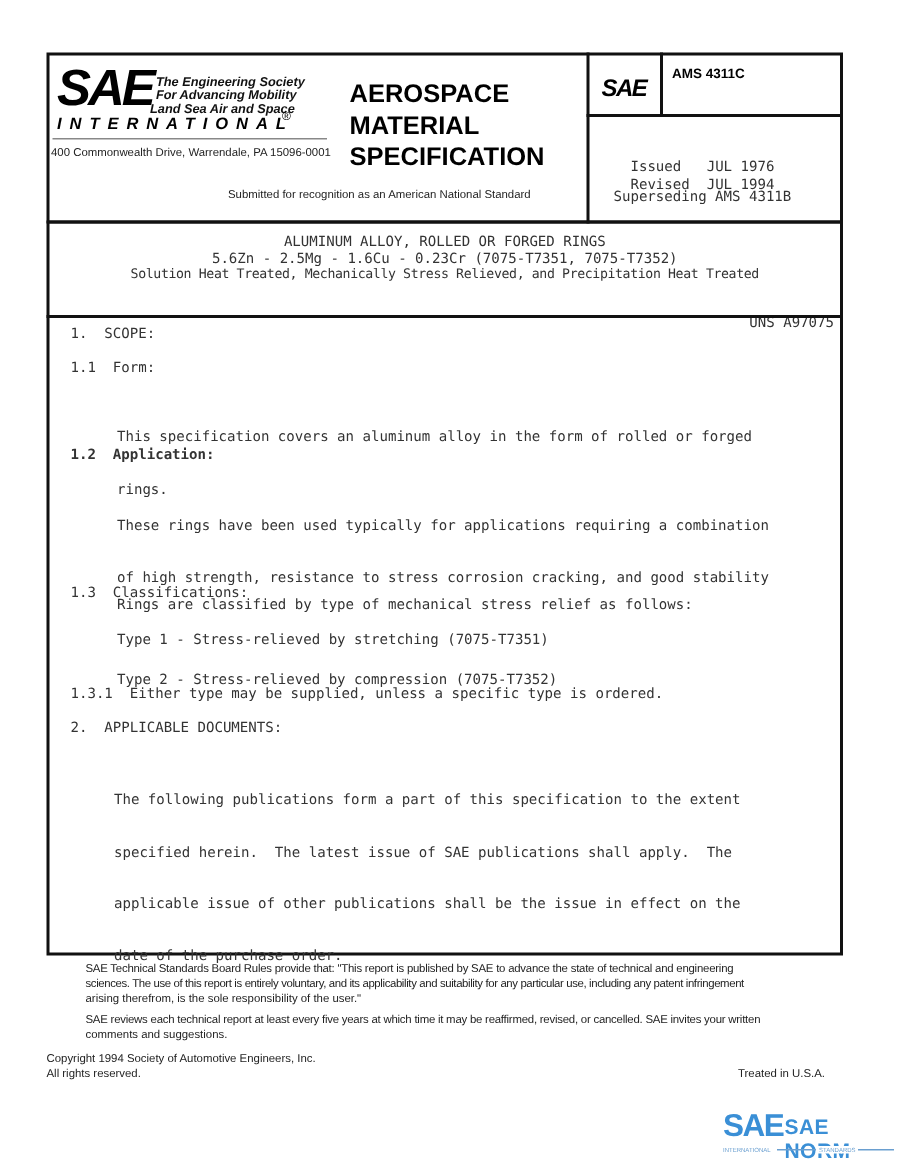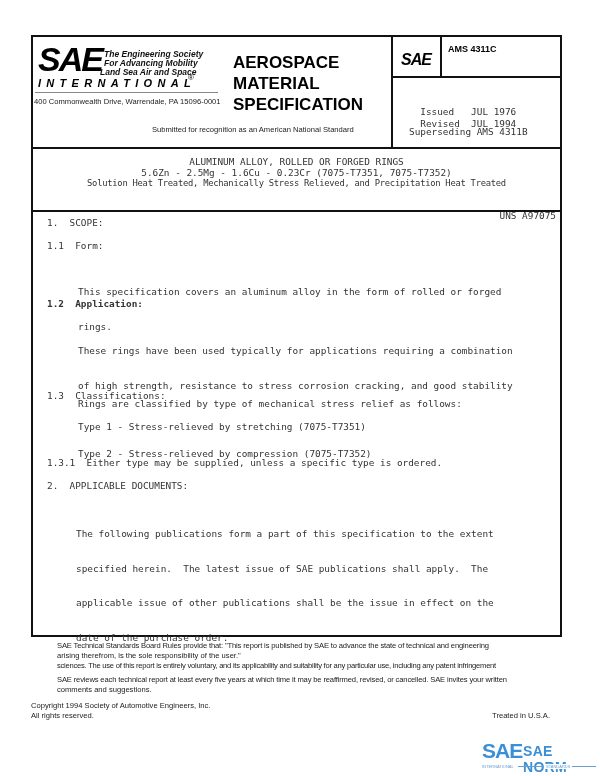--- a/index.html
+++ b/index.html
@@ -86,22 +86,22 @@
 <div class="abs mono body-text" style="left:47px;top:480px;">2.  APPLICABLE DOCUMENTS:</div>
 <div class="abs mono body-text" style="left:76px;top:505px;">
   <div>The following publications form a part of this specification to the extent</div>
   <div>specified herein.  The latest issue of SAE publications shall apply.  The</div>
   <div>applicable issue of other publications shall be the issue in effect on the</div>
   <div>date of the purchase order.</div>
 </div>
 
 <div class="abs foot" style="left:57px;top:641px;width:500px;white-space:nowrap;">
   <div style="letter-spacing:-0.15px;">SAE Technical Standards Board Rules provide that: "This report is published by SAE to advance the state of technical and engineering</div>
+  <div style="letter-spacing:-0.25px;">sciences. The use of this report is entirely voluntary, and its applicability and suitability for any particular use, including any patent infringement</div>
   <div>arising therefrom, is the sole responsibility of the user."</div>
-  <div style="letter-spacing:-0.25px;">sciences. The use of this report is entirely voluntary, and its applicability and suitability for any particular use, including any patent infringement</div>
 </div>
 <div class="abs foot" style="left:57px;top:675px;width:500px;white-space:nowrap;">
   <div style="letter-spacing:-0.15px;">SAE reviews each technical report at least every five years at which time it may be reaffirmed, revised, or cancelled. SAE invites your written</div>
   <div>comments and suggestions.</div>
 </div>
 <div class="abs foot" style="left:31px;top:701px;">
   <div>Copyright 1994 Society of Automotive Engineers, Inc.</div>
   <div>All rights reserved.</div>
 </div>
 <div class="abs foot" style="right:50px;top:711px;">Treated in U.S.A.</div>

